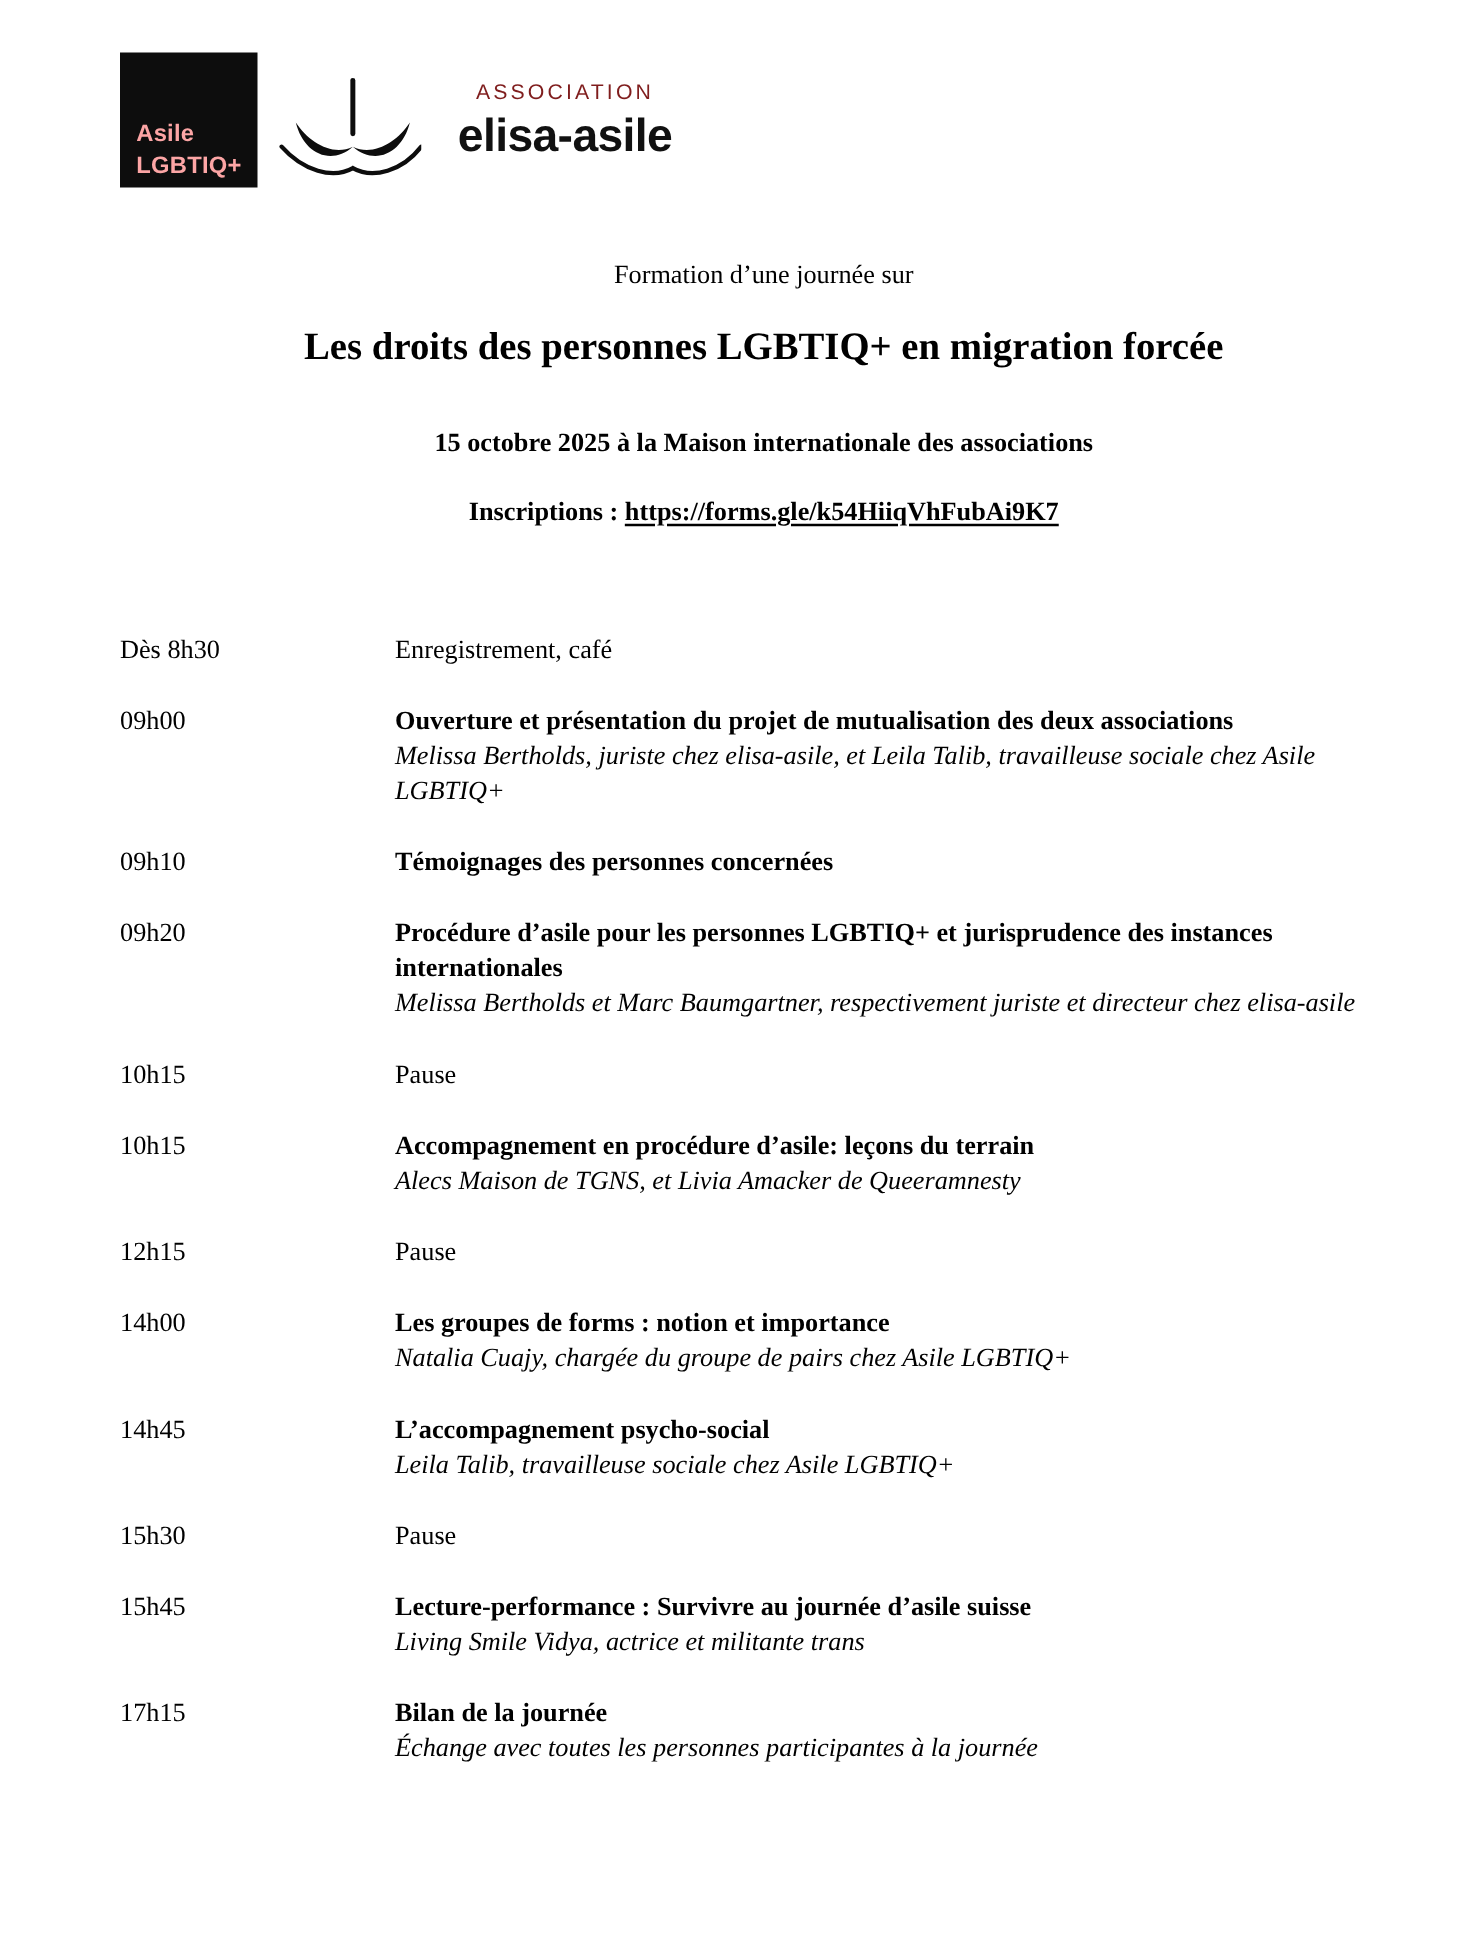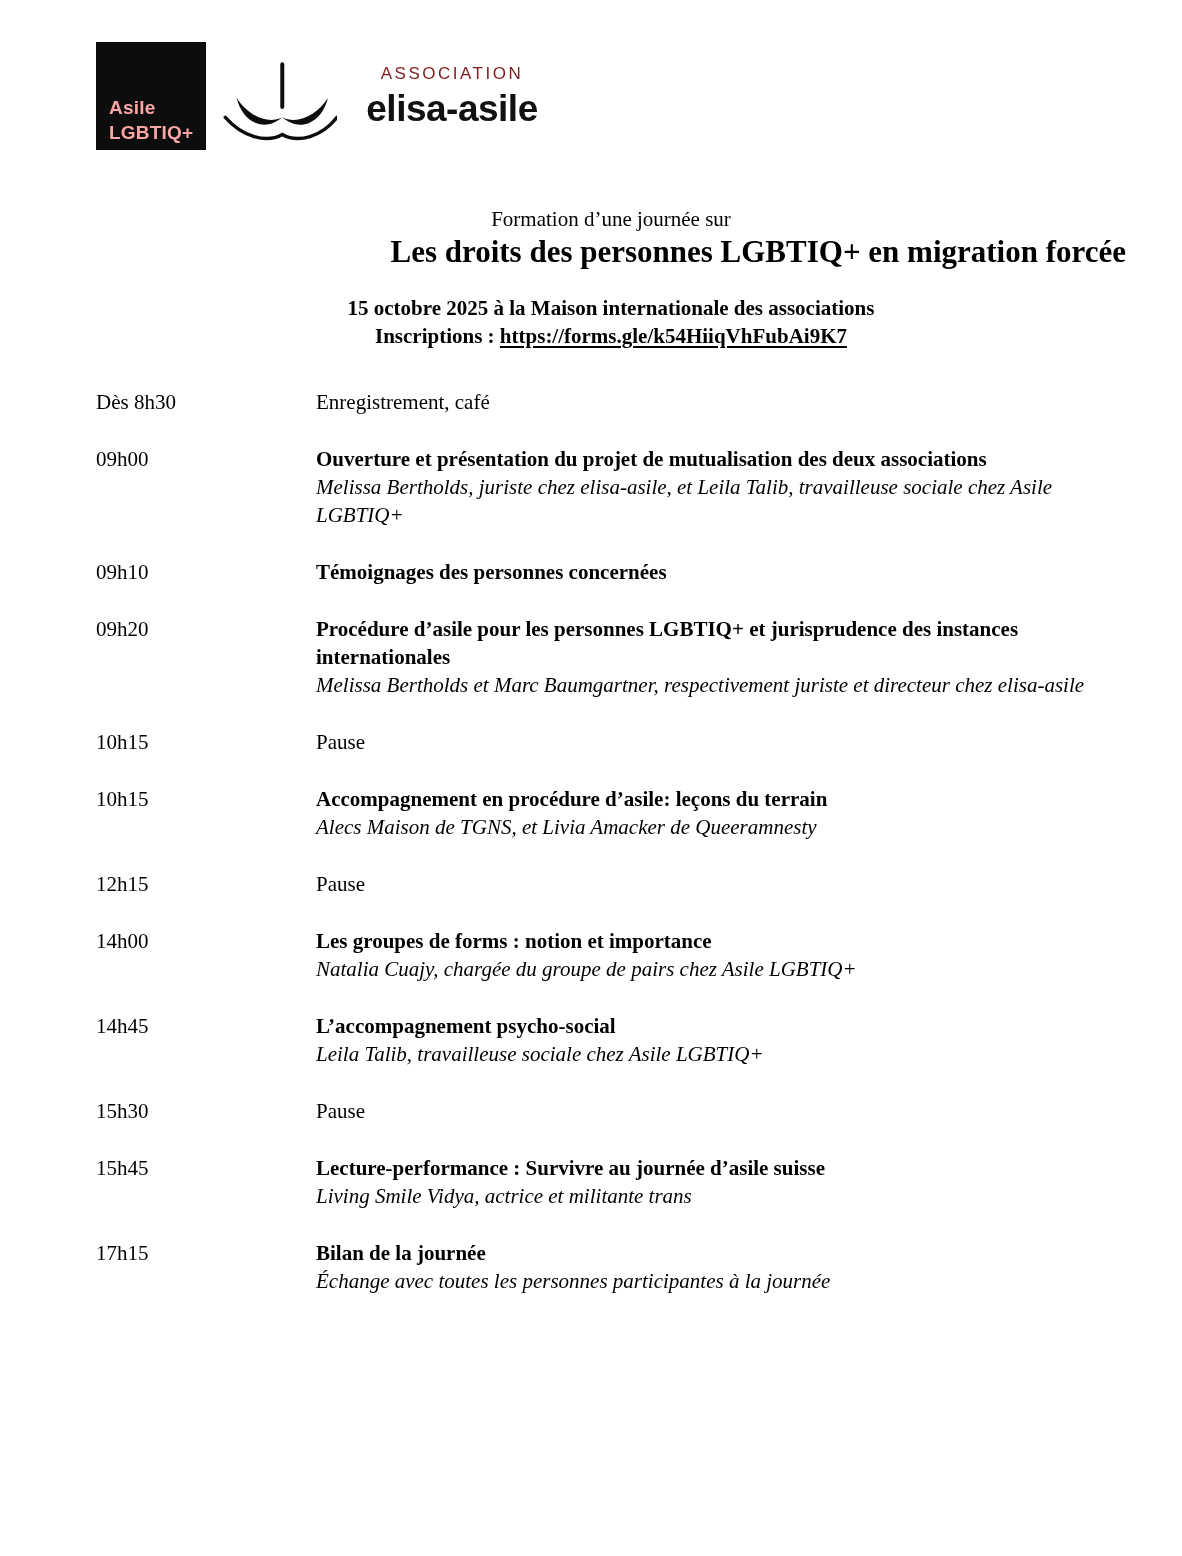--- a/index.html
+++ b/index.html
@@ -60,47 +60,48 @@
     margin-left: 96px;
     width: 1030px;
     text-align: center;
   }
   .kicker {
     margin-top: 55px;
     font-size: 21px;
     line-height: 28px;
   }
   .doc-title {
+    margin-top: 25px;
     font-size: 31px;
     line-height: 38px;
     font-weight: bold;
-    text-align: right;
   }
   .date-line {
-    margin-top: 23px;
+    margin-top: 44px;
     font-size: 21px;
     line-height: 28px;
     font-weight: bold;
   }
   .inscriptions {
+    margin-top: 27px;
     font-size: 21px;
     line-height: 28px;
     font-weight: bold;
   }
   .inscriptions a {
     color: #000000;
     text-decoration: underline;
     text-decoration-thickness: 2px;
     text-underline-offset: 3px;
     cursor: pointer;
   }
 
   
   .schedule {
-    margin: 38px 0 0 96px;
+    margin: 82px 0 0 96px;
     width: 1032px;
     font-size: 21px;
     line-height: 28px;
   }
   .row {
     display: grid;
     grid-template-columns: 220px 1fr;
     margin-bottom: 29px;
   }
   .row:last-child { margin-bottom: 0; }

